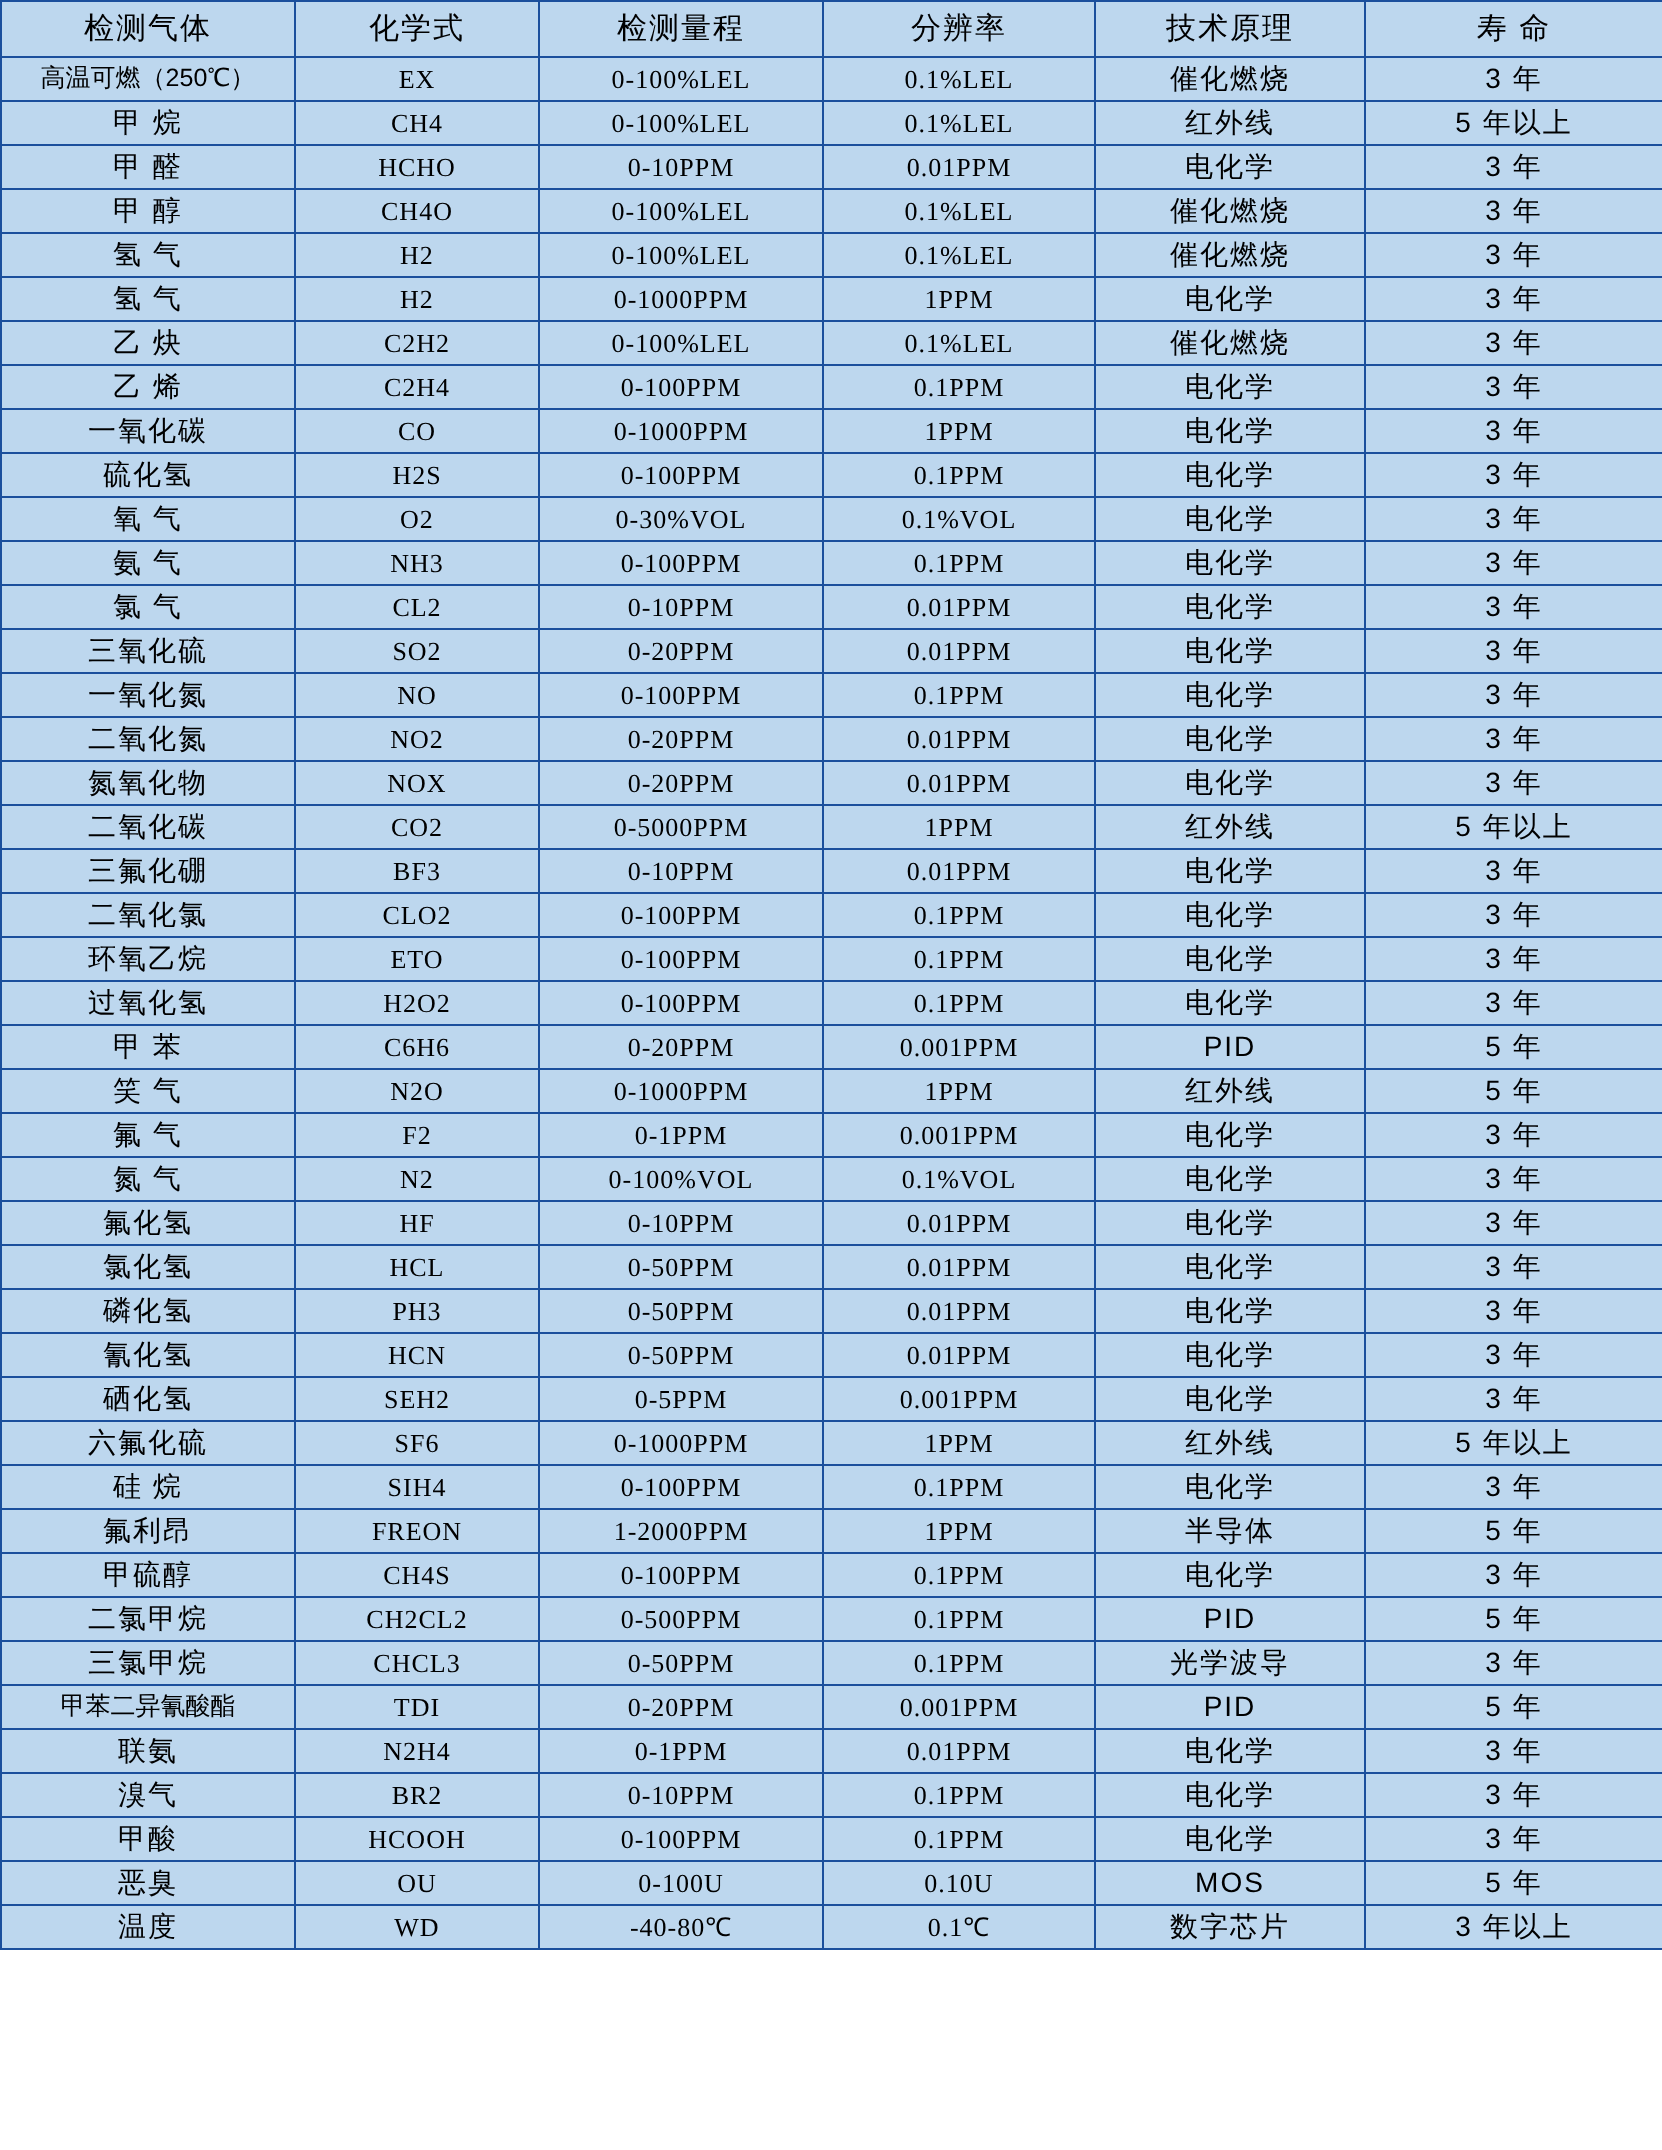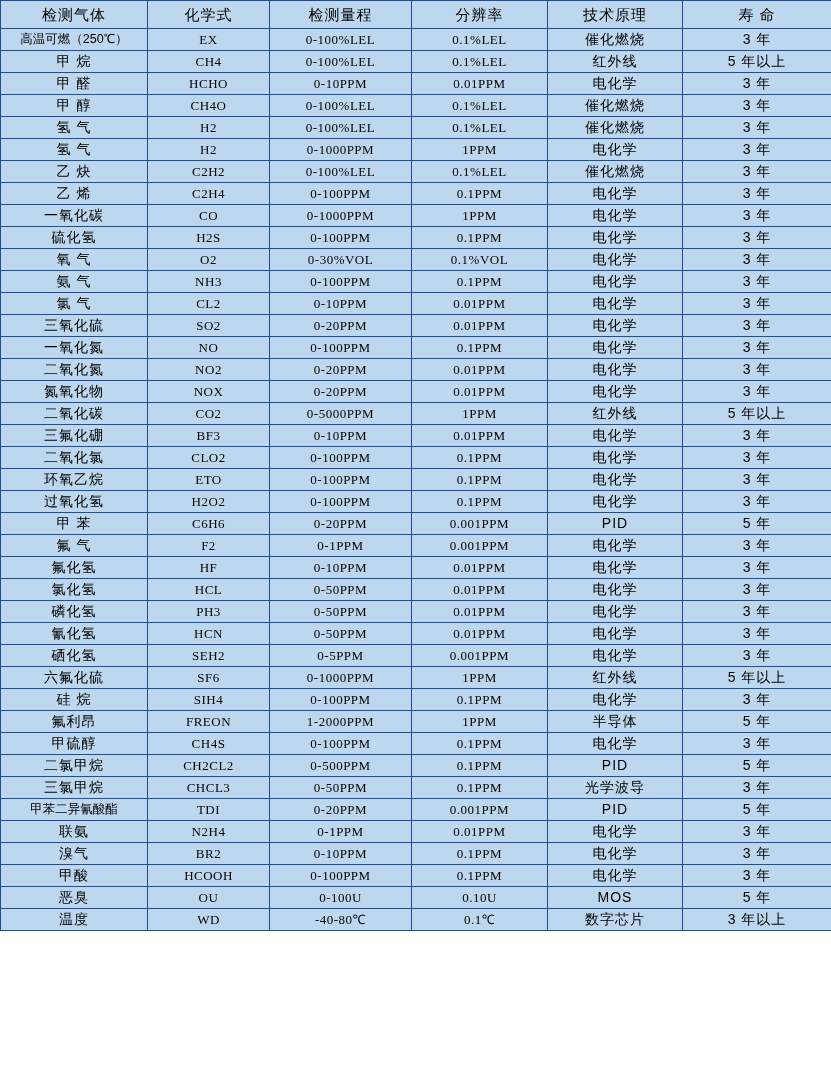--- a/index.html
+++ b/index.html
@@ -260,24 +260,40 @@
       </tr>
       <tr>
         <td class="cjk">甲 苯</td>
         <td class="latin">C6H6</td>
         <td class="latin">0-20PPM</td>
         <td class="latin">0.001PPM</td>
         <td class="cjk">PID</td>
         <td class="cjk">5 年</td>
       </tr>
       <tr>
+        <td class="cjk">笑 气</td>
+        <td class="latin">N2O</td>
+        <td class="latin">0-1000PPM</td>
+        <td class="latin">1PPM</td>
+        <td class="cjk">红外线</td>
+        <td class="cjk">5 年</td>
+      </tr>
+      <tr>
         <td class="cjk">氟 气</td>
         <td class="latin">F2</td>
         <td class="latin">0-1PPM</td>
         <td class="latin">0.001PPM</td>
+        <td class="cjk">电化学</td>
+        <td class="cjk">3 年</td>
+      </tr>
+      <tr>
+        <td class="cjk">氮 气</td>
+        <td class="latin">N2</td>
+        <td class="latin">0-100%VOL</td>
+        <td class="latin">0.1%VOL</td>
         <td class="cjk">电化学</td>
         <td class="cjk">3 年</td>
       </tr>
       <tr>
         <td class="cjk">氟化氢</td>
         <td class="latin">HF</td>
         <td class="latin">0-10PPM</td>
         <td class="latin">0.01PPM</td>
         <td class="cjk">电化学</td>
         <td class="cjk">3 年</td>

